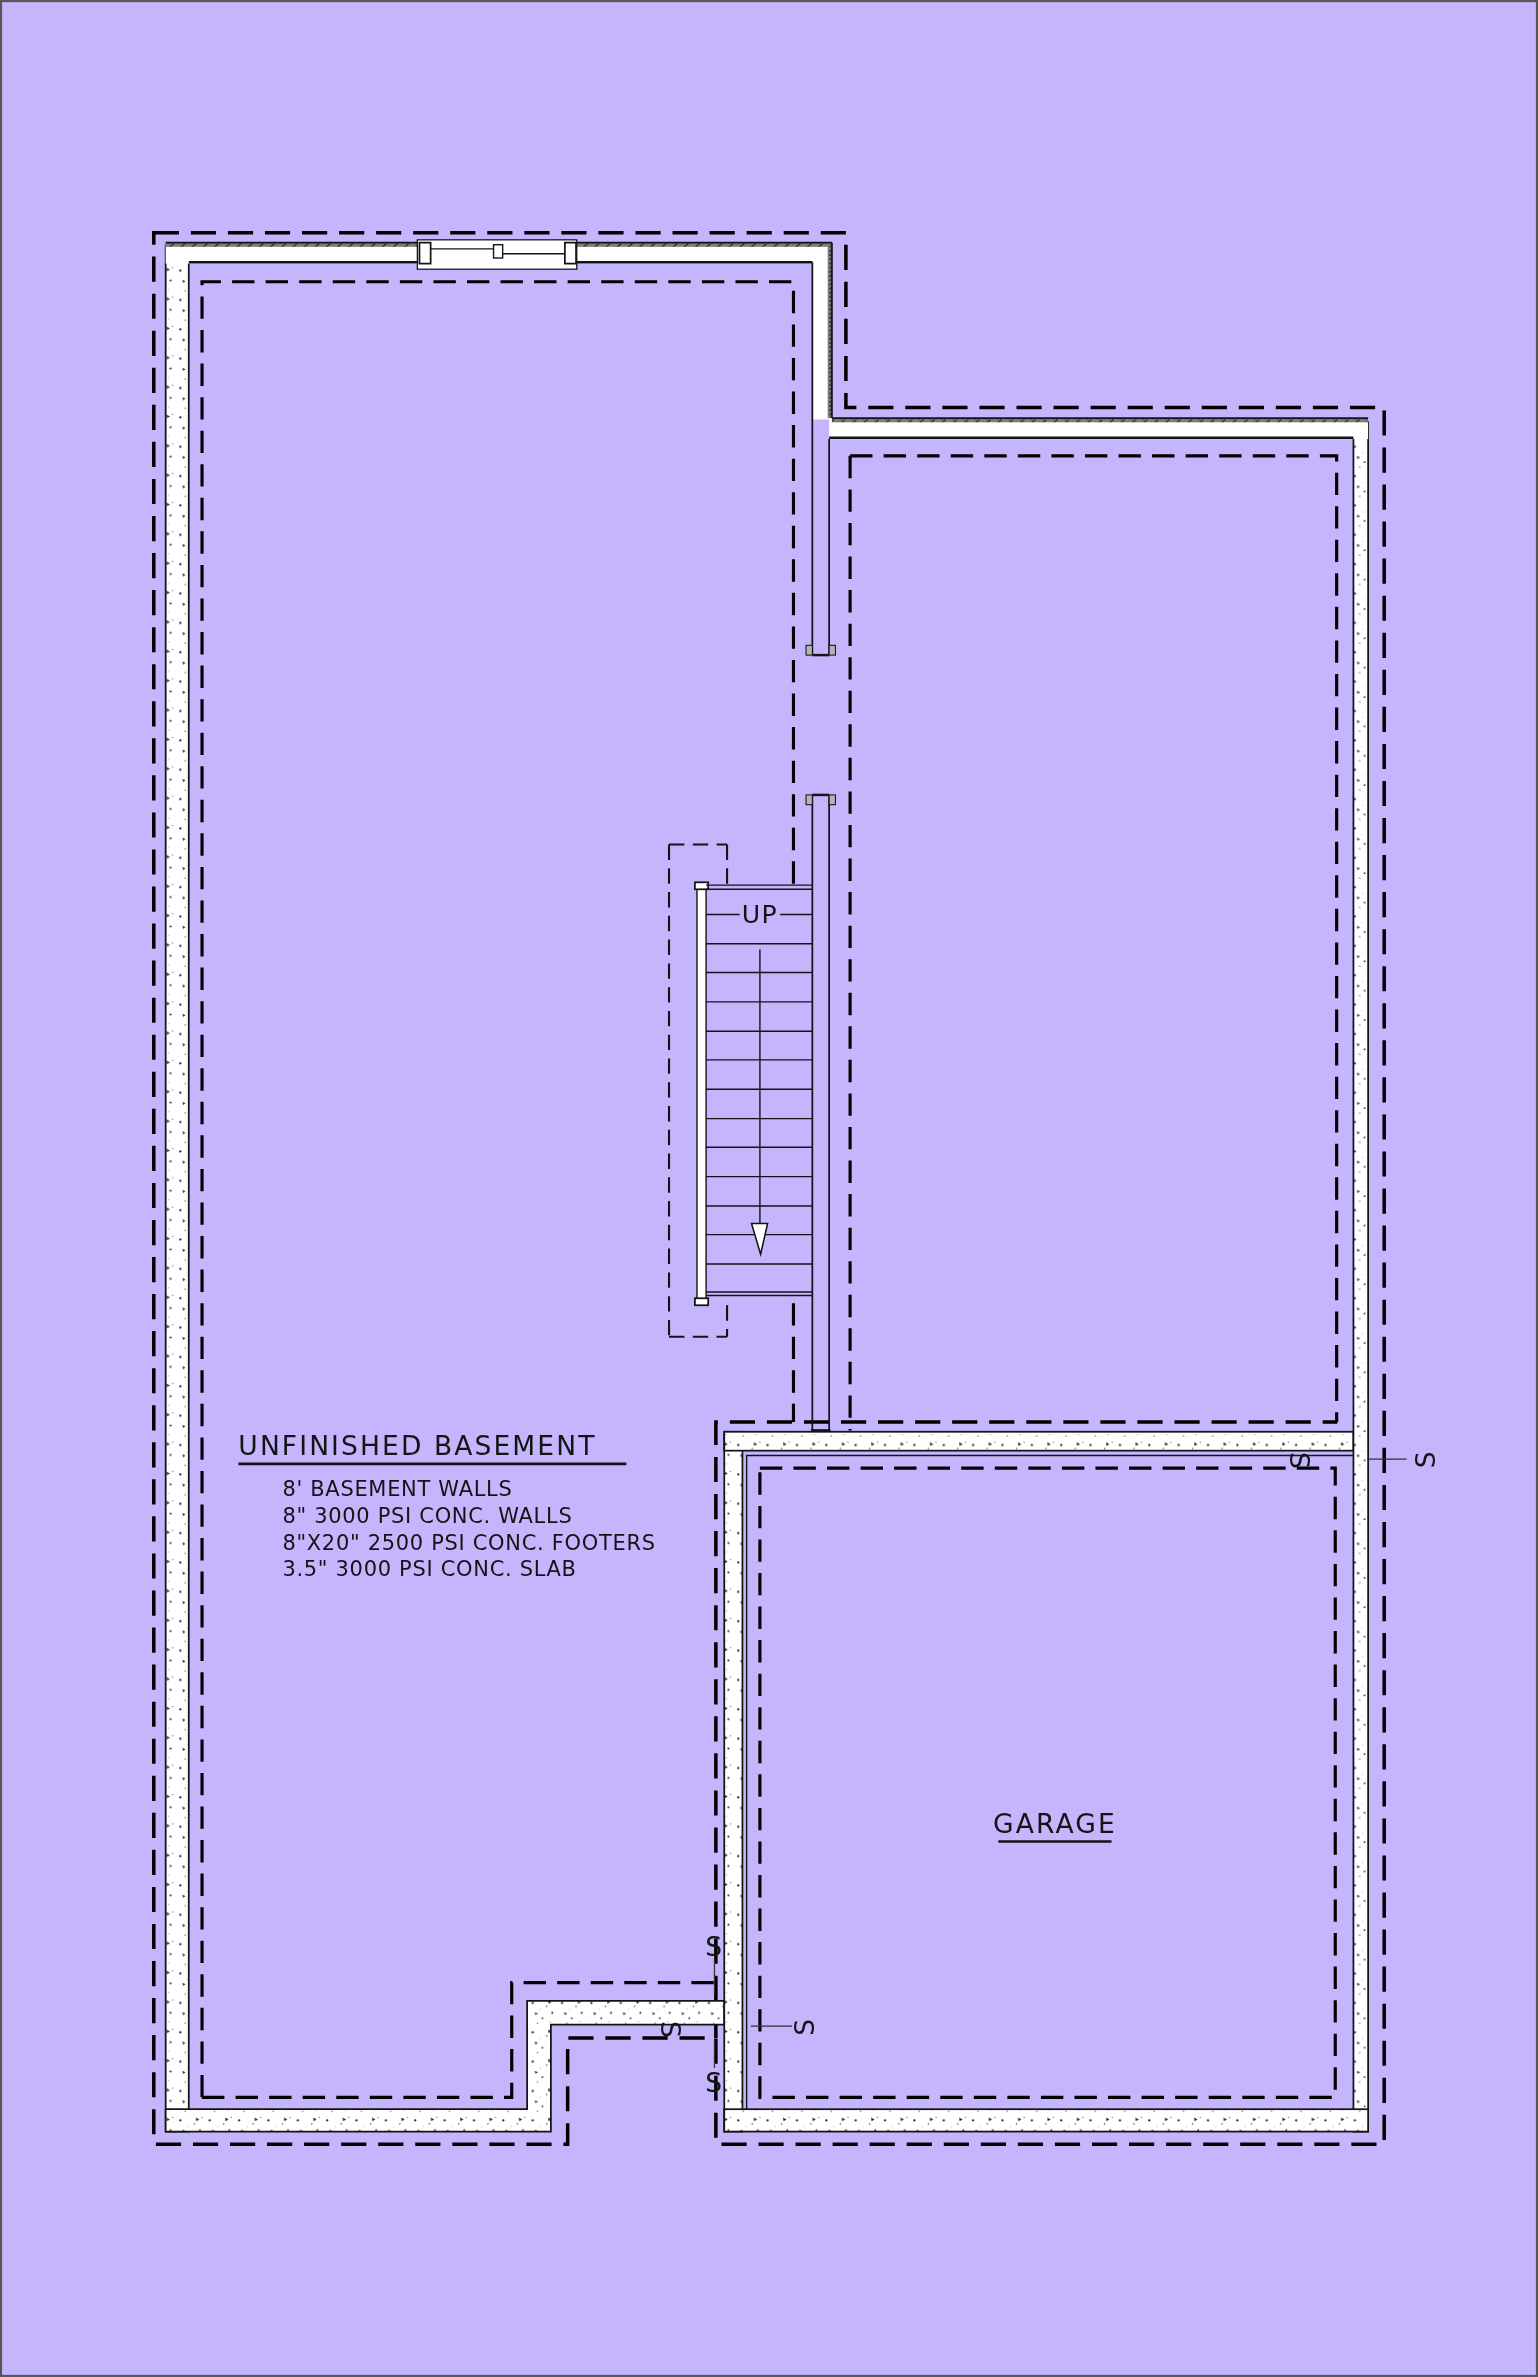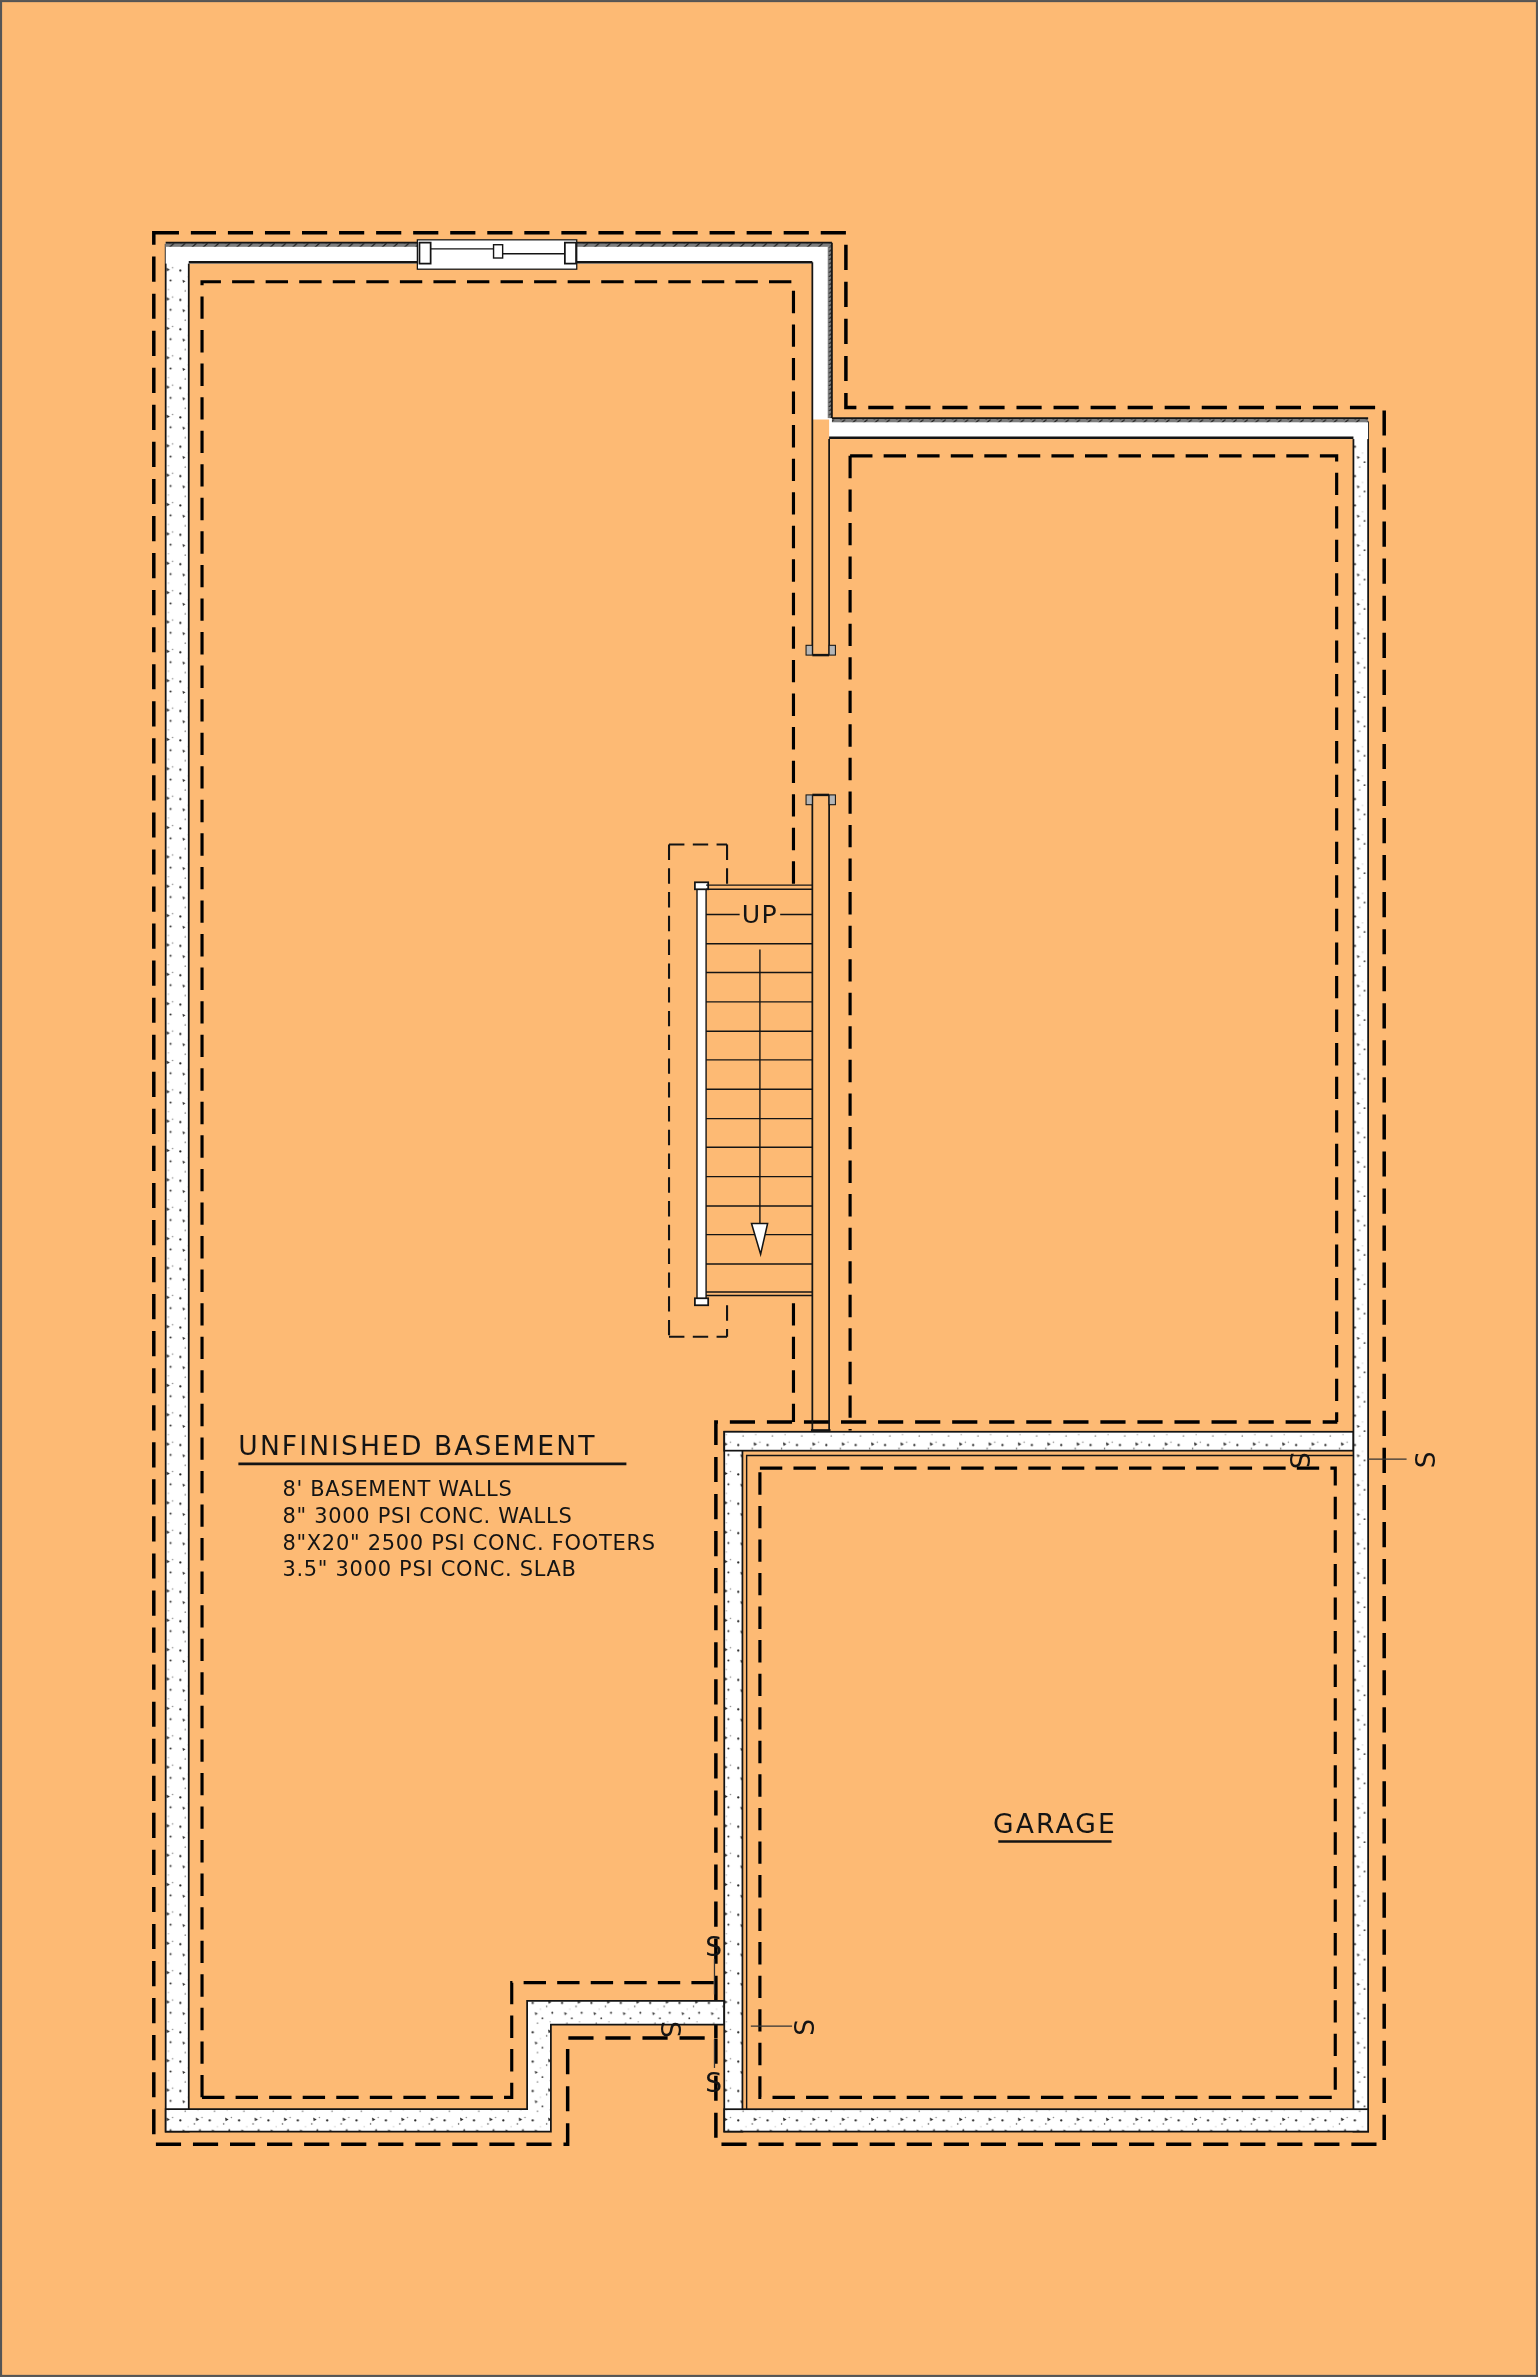--- a/index.html
+++ b/index.html
@@ -1,17 +1,17 @@
 <!DOCTYPE html>
 <html style="font-size:11.2px"><head>
 <meta charset="utf-8">
 <style>
   html,body{margin:0;padding:0;background:#ffffff;}
   body{width:1538px;height:2377px;position:relative;font-family:"DejaVu Sans","Liberation Sans",sans-serif;}
-  .page{position:absolute;inset:0;background:#fdba74;}
+  .page{position:absolute;inset:0;background:#c4b5fd;}
   svg{display:block;width:1538px;height:2377px;}
   text{fill:#141414;}
   .title-text{font-size:38px;letter-spacing:3px;font-weight:500;}
   .note-text{font-size:30px;letter-spacing:1px;}
   .room-text{font-size:38px;letter-spacing:3px;}
   .up-text{font-size:36px;letter-spacing:2px;}
   .s-text{font-size:38px;}
 </style>
 </head>
 <body>

